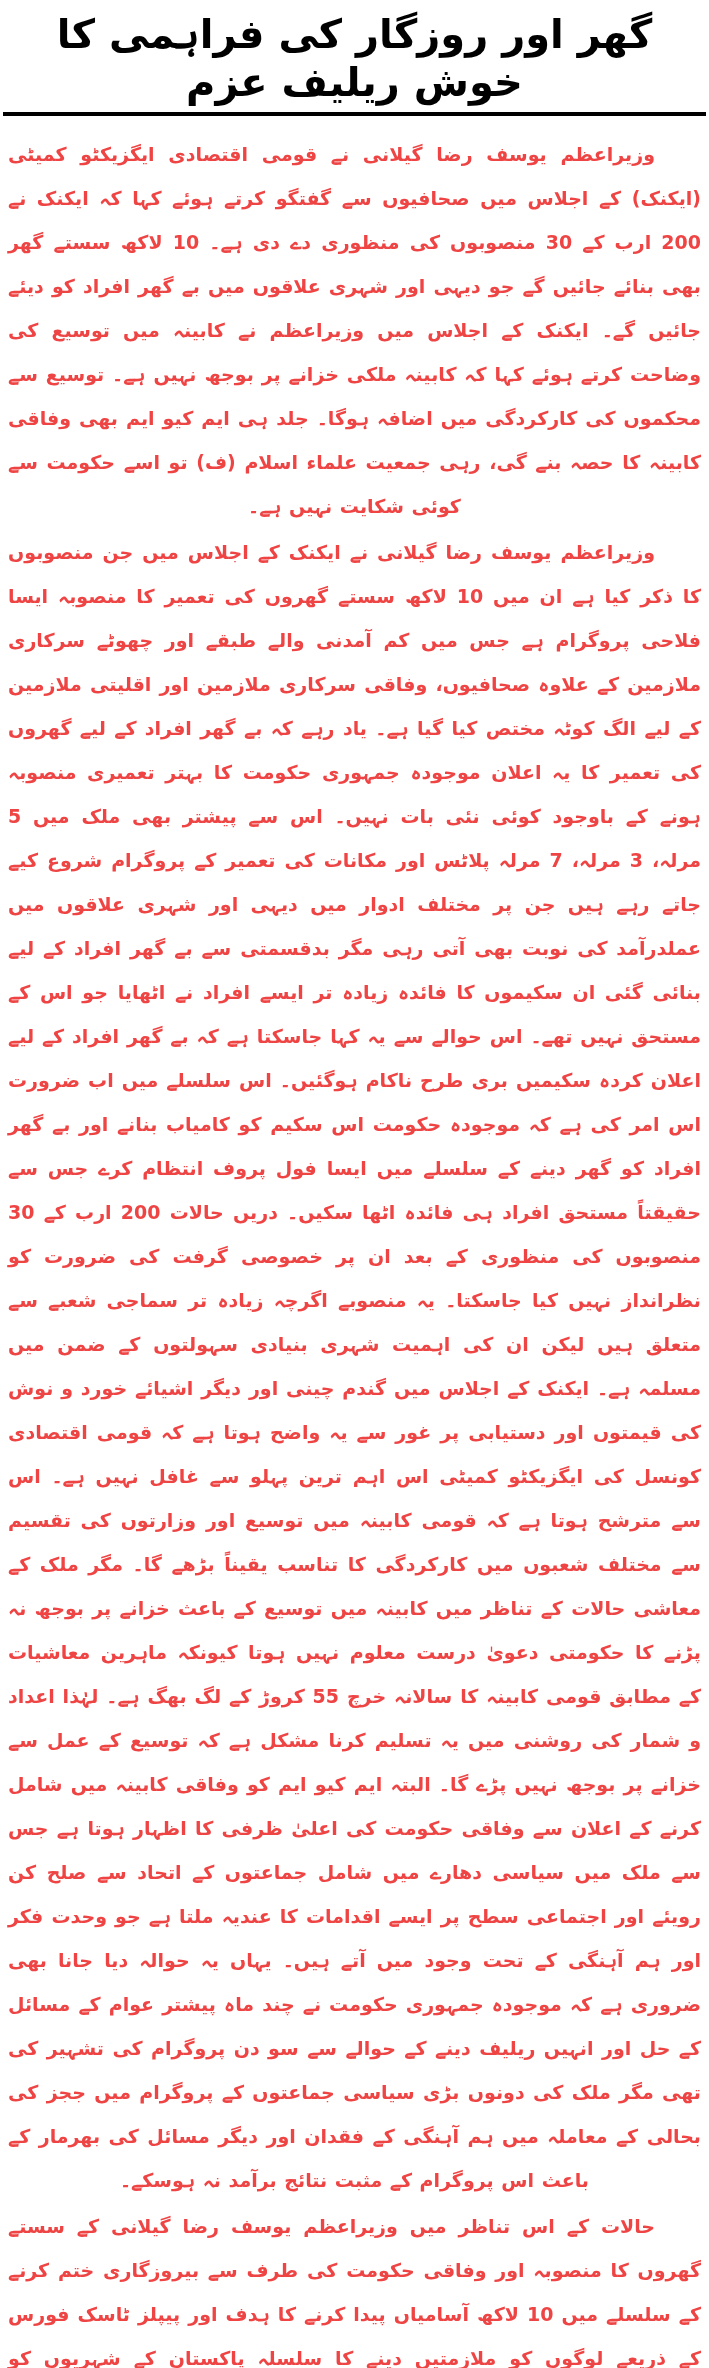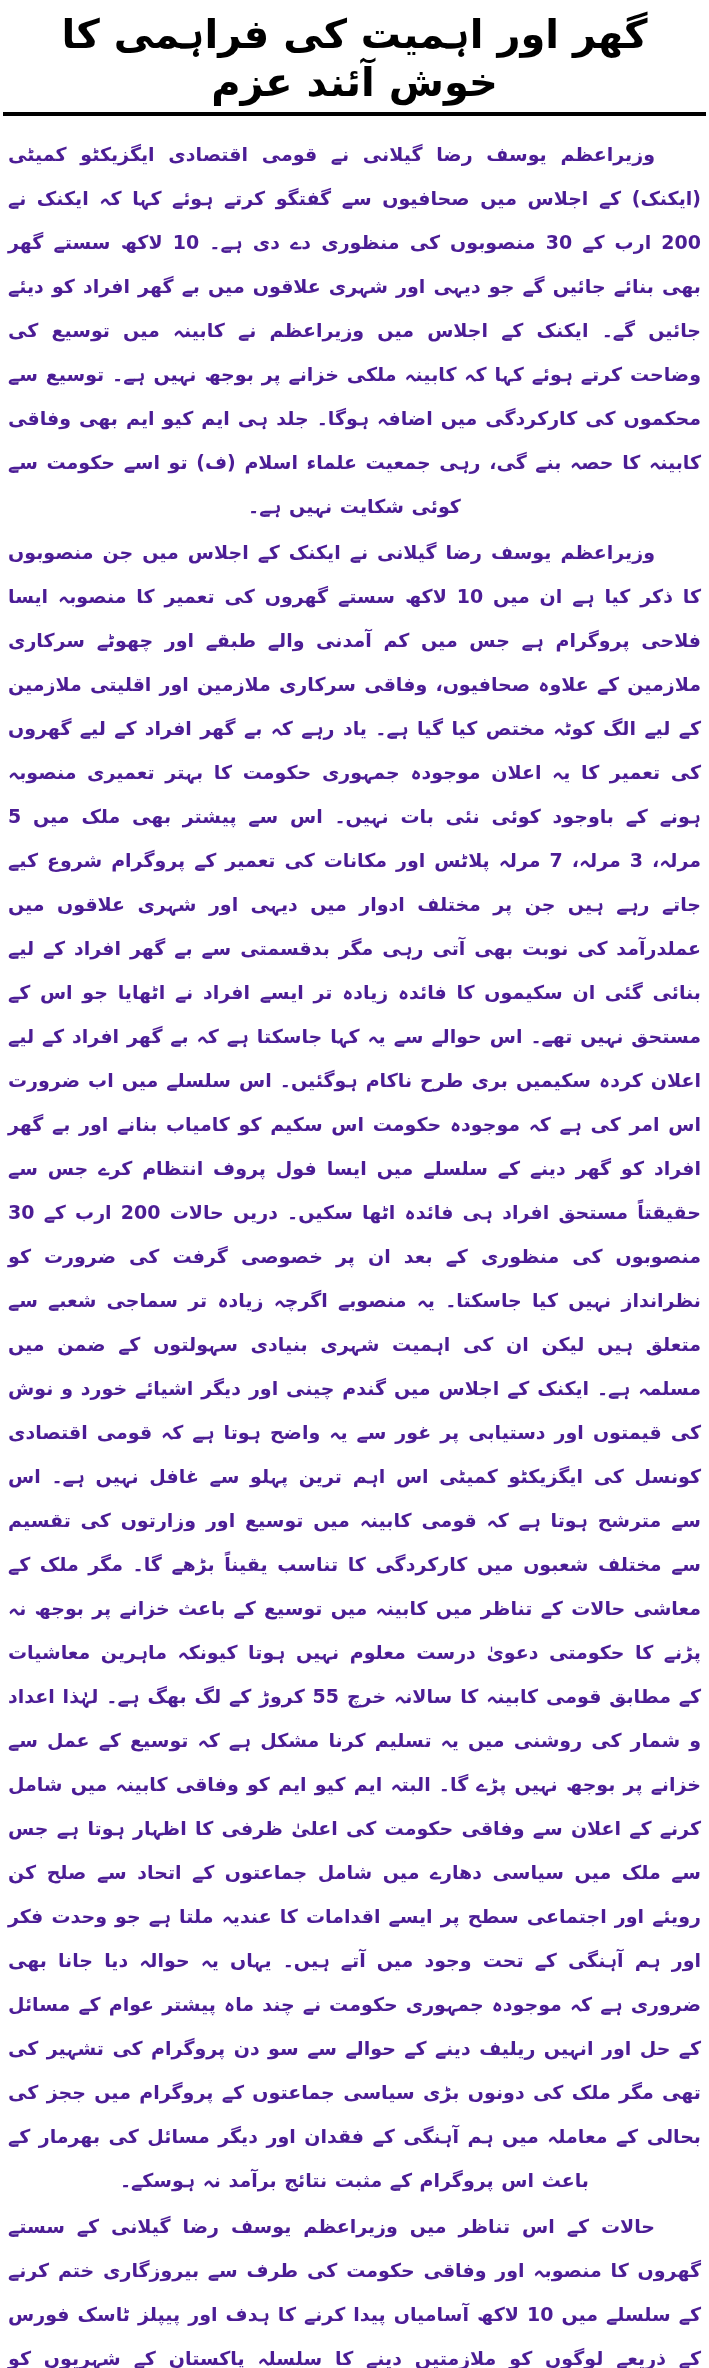--- a/index.html
+++ b/index.html
@@ -42,32 +42,32 @@
     padding: 8px 8px 0 8px;
   }
   .article-body p {
     direction: rtl;
     text-align: justify;
     text-align-last: center;
     text-indent: 46px;
     font-size: 19px;
     font-weight: bold;
     line-height: 44px;
-    color: #4c1d95;
+    color: #ef4444;
     margin-bottom: 2px;
     word-spacing: 1px;
   }
 </style>
 </head>
 <body>
 
 <div class="page">
 
   <div class="headline-wrap">
-    <h1 class="headline">گھر اور اہمیت کی فراہمی کا خوش آئند عزم</h1>
+    <h1 class="headline">گھر اور روزگار کی فراہمی کا خوش ریلیف عزم</h1>
   </div>
 
   <hr class="headline-divider">
 
   <div class="article-body">
     <p>وزیراعظم یوسف رضا گیلانی نے قومی اقتصادی ایگزیکٹو کمیٹی (ایکنک) کے اجلاس میں صحافیوں سے گفتگو کرتے ہوئے کہا کہ ایکنک نے 200 ارب کے 30 منصوبوں کی منظوری دے دی ہے۔ 10 لاکھ سستے گھر بھی بنائے جائیں گے جو دیہی اور شہری علاقوں میں بے گھر افراد کو دیئے جائیں گے۔ ایکنک کے اجلاس میں وزیراعظم نے کابینہ میں توسیع کی وضاحت کرتے ہوئے کہا کہ کابینہ ملکی خزانے پر بوجھ نہیں ہے۔ توسیع سے محکموں کی کارکردگی میں اضافہ ہوگا۔ جلد ہی ایم کیو ایم بھی وفاقی کابینہ کا حصہ بنے گی، رہی جمعیت علماء اسلام (ف) تو اسے حکومت سے کوئی شکایت نہیں ہے۔</p>
     <p>وزیراعظم یوسف رضا گیلانی نے ایکنک کے اجلاس میں جن منصوبوں کا ذکر کیا ہے ان میں 10 لاکھ سستے گھروں کی تعمیر کا منصوبہ ایسا فلاحی پروگرام ہے جس میں کم آمدنی والے طبقے اور چھوٹے سرکاری ملازمین کے علاوہ صحافیوں، وفاقی سرکاری ملازمین اور اقلیتی ملازمین کے لیے الگ کوٹہ مختص کیا گیا ہے۔ یاد رہے کہ بے گھر افراد کے لیے گھروں کی تعمیر کا یہ اعلان موجودہ جمہوری حکومت کا بہتر تعمیری منصوبہ ہونے کے باوجود کوئی نئی بات نہیں۔ اس سے پیشتر بھی ملک میں 5 مرلہ، 3 مرلہ، 7 مرلہ پلاٹس اور مکانات کی تعمیر کے پروگرام شروع کیے جاتے رہے ہیں جن پر مختلف ادوار میں دیہی اور شہری علاقوں میں عملدرآمد کی نوبت بھی آتی رہی مگر بدقسمتی سے بے گھر افراد کے لیے بنائی گئی ان سکیموں کا فائدہ زیادہ تر ایسے افراد نے اٹھایا جو اس کے مستحق نہیں تھے۔ اس حوالے سے یہ کہا جاسکتا ہے کہ بے گھر افراد کے لیے اعلان کردہ سکیمیں بری طرح ناکام ہوگئیں۔ اس سلسلے میں اب ضرورت اس امر کی ہے کہ موجودہ حکومت اس سکیم کو کامیاب بنانے اور بے گھر افراد کو گھر دینے کے سلسلے میں ایسا فول پروف انتظام کرے جس سے حقیقتاً مستحق افراد ہی فائدہ اٹھا سکیں۔ دریں حالات 200 ارب کے 30 منصوبوں کی منظوری کے بعد ان پر خصوصی گرفت کی ضرورت کو نظرانداز نہیں کیا جاسکتا۔ یہ منصوبے اگرچہ زیادہ تر سماجی شعبے سے متعلق ہیں لیکن ان کی اہمیت شہری بنیادی سہولتوں کے ضمن میں مسلمہ ہے۔ ایکنک کے اجلاس میں گندم چینی اور دیگر اشیائے خورد و نوش کی قیمتوں اور دستیابی پر غور سے یہ واضح ہوتا ہے کہ قومی اقتصادی کونسل کی ایگزیکٹو کمیٹی اس اہم ترین پہلو سے غافل نہیں ہے۔ اس سے مترشح ہوتا ہے کہ قومی کابینہ میں توسیع اور وزارتوں کی تقسیم سے مختلف شعبوں میں کارکردگی کا تناسب یقیناً بڑھے گا۔ مگر ملک کے معاشی حالات کے تناظر میں کابینہ میں توسیع کے باعث خزانے پر بوجھ نہ پڑنے کا حکومتی دعویٰ درست معلوم نہیں ہوتا کیونکہ ماہرین معاشیات کے مطابق قومی کابینہ کا سالانہ خرچ 55 کروڑ کے لگ بھگ ہے۔ لہٰذا اعداد و شمار کی روشنی میں یہ تسلیم کرنا مشکل ہے کہ توسیع کے عمل سے خزانے پر بوجھ نہیں پڑے گا۔ البتہ ایم کیو ایم کو وفاقی کابینہ میں شامل کرنے کے اعلان سے وفاقی حکومت کی اعلیٰ ظرفی کا اظہار ہوتا ہے جس سے ملک میں سیاسی دھارے میں شامل جماعتوں کے اتحاد سے صلح کن رویئے اور اجتماعی سطح پر ایسے اقدامات کا عندیہ ملتا ہے جو وحدت فکر اور ہم آہنگی کے تحت وجود میں آتے ہیں۔ یہاں یہ حوالہ دیا جانا بھی ضروری ہے کہ موجودہ جمہوری حکومت نے چند ماہ پیشتر عوام کے مسائل کے حل اور انہیں ریلیف دینے کے حوالے سے سو دن پروگرام کی تشہیر کی تھی مگر ملک کی دونوں بڑی سیاسی جماعتوں کے پروگرام میں ججز کی بحالی کے معاملہ میں ہم آہنگی کے فقدان اور دیگر مسائل کی بھرمار کے باعث اس پروگرام کے مثبت نتائج برآمد نہ ہوسکے۔</p>
     <p>حالات کے اس تناظر میں وزیراعظم یوسف رضا گیلانی کے سستے گھروں کا منصوبہ اور وفاقی حکومت کی طرف سے بیروزگاری ختم کرنے کے سلسلے میں 10 لاکھ آسامیاں پیدا کرنے کا ہدف اور پیپلز ٹاسک فورس کے ذریعے لوگوں کو ملازمتیں دینے کا سلسلہ پاکستان کے شہریوں کو بنیادی حقوق کی فراہمی قرار دیا جاسکتا ہے۔ وفاقی حکومت نے اس سلسلے میں ایک ماہ کے اندر دس لاکھ آسامیاں پیدا کرنے کا ہدف مقرر کر دیا ہے۔ اس مد میں وزیراعظم سیکرٹریٹ تمام وزارتوں، ڈویژنوں، خودمختار اور نیم خودمختار اداروں کو آج نوٹیفکیشن جاری کرے گا اور بیروزگاروں کو رواں مالی سال کے دوران ہی روزگار فراہم کیا جائے گا جس سے غربت کم کرنے میں مدد ملے گی۔ کہا جاتا ہے کہ وفاق میں اس پالیسی کی کامیابی کے بعد یہ پروگرام چاروں صوبوں میں شروع کیا جائے گا اور صوبوں کی حکومتوں کو وفاق کی جانب سے مدد دی جائے گی تاکہ ملازمتوں کے لیے سارا بوجھ وفاقی حکومت تک ہی محدود نہ رہے۔ ضرورت اس امر کی ہے کہ اس سلسلے میں پاکستان پیپلز پارٹی کے پہلے دور حکومت میں ملازمتیں فراہم کرنے کے لیے قائم کردہ ”پیپلز پلیسمنٹ“ بیورو کے تجربے کو پیش نظر رکھ کر اقدامات کیے جائیں تو موجودہ ”پیپلز ٹاسک فورس“ بہتر اور موثر انداز میں کام کر سکے گی اور بیروزگاروں کو ملازمتوں کی فراہمی کے سلسلے میں پیش آمدہ مسائل اور مشکلات کا خاتمہ ممکن ہوگا تاہم ملک میں مالیاتی بحران کے باوجود حکومت کی طرف سے بے گھر افراد کے لیے دس لاکھ گھروں کی تعمیر اور بیروزگاروں کے لیے دس لاکھ آسامیاں پیدا کرنے کے ہدف کا اعلان ایسے اقدامات ہیں جن پر عملدرآمد سے وفاقی اور صوبائی حکومتیں نہ صرف عوام کی نظروں میں قابل اعتبار ٹھہریں گی بلکہ ملک میں اس بے یقینی کی فضا کا خاتمہ بھی ہوگا جس کے سبب عوام مضطرب ہیں اور طرح طرح کے وسوسوں میں گھرے ہوئے ہیں۔ ضرورت اس امر کی ہے کہ اس سلسلے میں صرف حکمران جماعت کے کارکنوں کو ہی فوقیت نہ دی جائے بلکہ ایک ایسا لائحہ عمل تیار کیا جائے کہ افراد کا صرف استحقاق ملحوظ خاطر رہے نہ کہ اس کی کسی سیاسی جماعت سے وابستگی۔ اس پر عمل درآمد نہ ہوا تو ایک ایسی کشمکش جنم لے سکتی ہے جو حکومت کے لیے مشکلات پیدا کر دے گی۔</p>
   </div>
 

